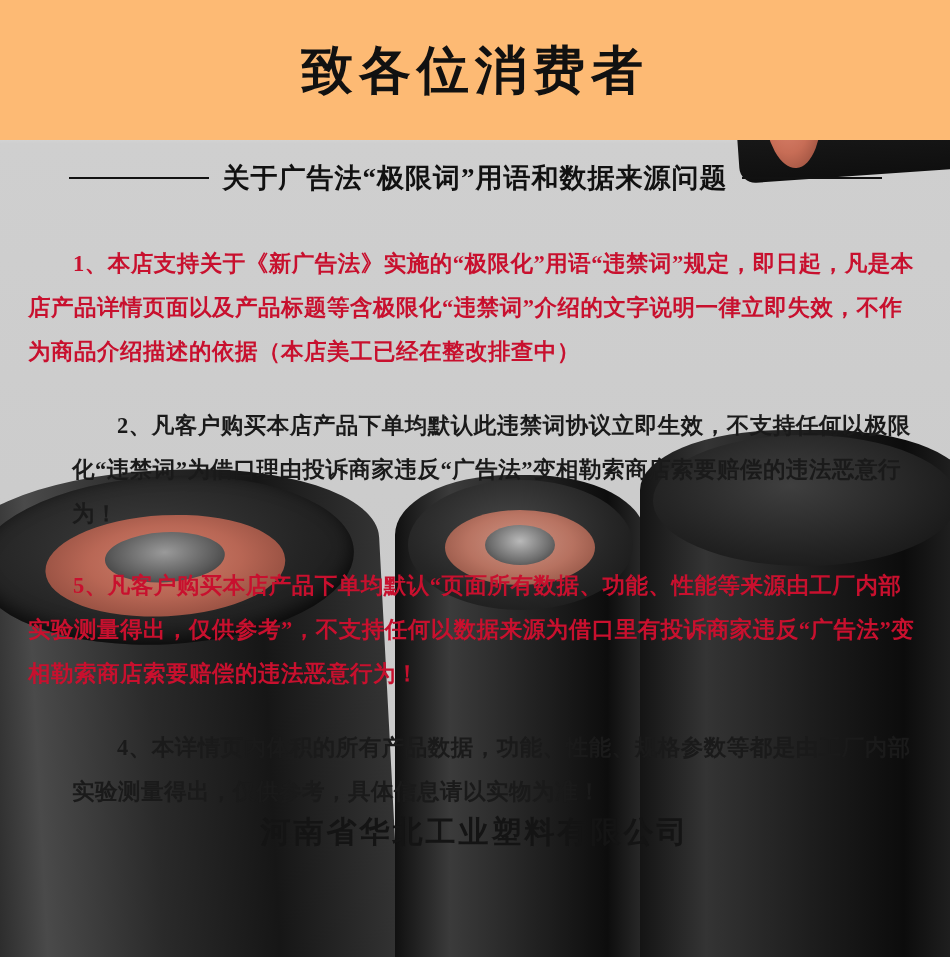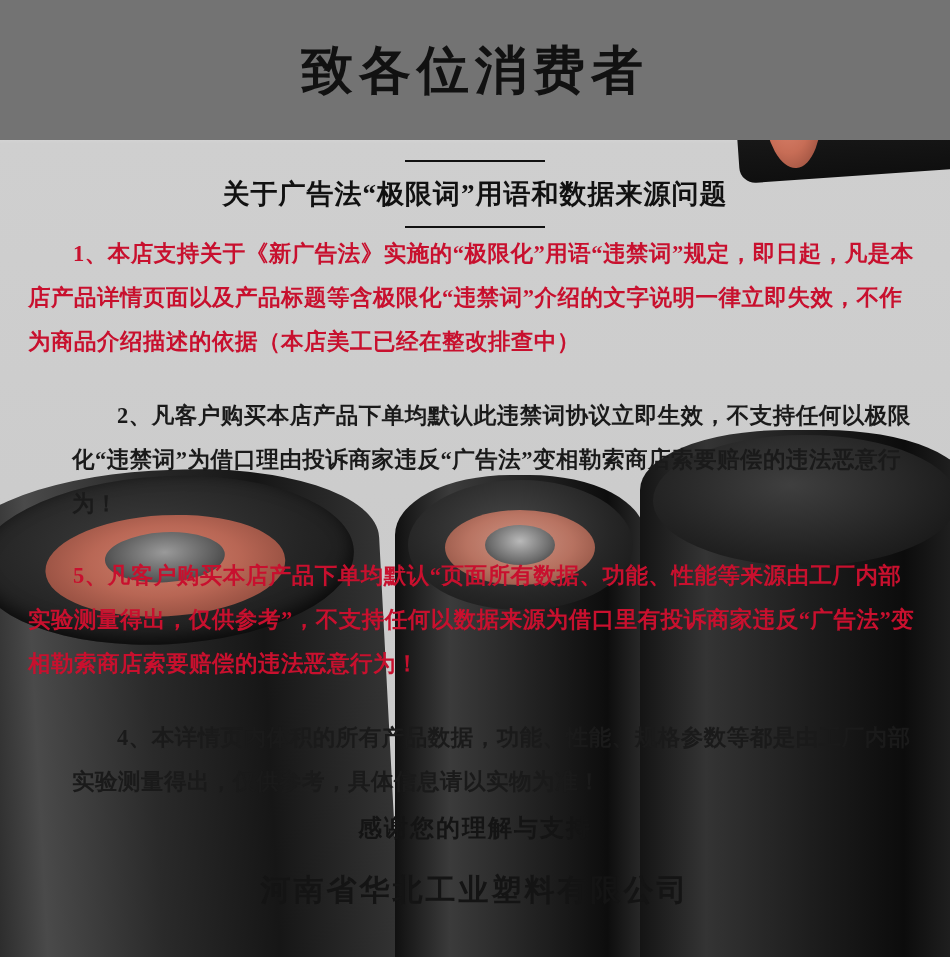--- a/index.html
+++ b/index.html
@@ -173,21 +173,21 @@
     pointer-events: none;
   }
 
   
   .header-band {
     position: absolute;
     left: 0;
     top: 0;
     width: 950px;
     height: 140px;
-    background: #737373;
+    background: #fdba74;
     z-index: 4;
   }
   .header-title {
     position: absolute;
     left: 0;
     top: 36px;
     width: 950px;
     text-align: center;
     font-size: 52px;
     font-weight: bold;
@@ -200,40 +200,39 @@
   .subtitle-row {
     position: absolute;
     left: 0;
     top: 160px;
     width: 950px;
     display: flex;
     align-items: center;
     justify-content: center;
     gap: 14px;
     z-index: 5;
-    flex-direction: column;
   }
   .rule {
     height: 2px;
     width: 140px;
     background: #111;
   }
   .subtitle-text {
     font-size: 27px;
     font-weight: bold;
     color: #111;
     letter-spacing: 1px;
     white-space: nowrap;
   }
 
   
   .content {
     position: absolute;
     left: 0;
-    top: 232px;
+    top: 242px;
     width: 950px;
     padding: 0 28px;
     box-sizing: border-box;
     z-index: 6;
   }
   .para {
     font-size: 22.5px;
     line-height: 44px;
     font-weight: bold;
     text-indent: 2em;
@@ -305,17 +304,16 @@
   </div>
 
   <div class="content">
     <p class="para red p1">1、本店支持关于《新广告法》实施的“极限化”用语“违禁词”规定，即日起，凡是本店产品详情页面以及产品标题等含极限化“违禁词”介绍的文字说明一律立即失效，不作为商品介绍描述的依据（本店美工已经在整改排查中）</p>
     <p class="para dark p2">2、凡客户购买本店产品下单均默认此违禁词协议立即生效，不支持任何以极限化“违禁词”为借口理由投诉商家违反“广告法”变相勒索商店索要赔偿的违法恶意行为！</p>
     <p class="para red p3">5、凡客户购买本店产品下单均默认“页面所有数据、功能、性能等来源由工厂内部实验测量得出，仅供参考”，不支持任何以数据来源为借口里有投诉商家违反“广告法”变相勒索商店索要赔偿的违法恶意行为！</p>
     <p class="para dark p4">4、本详情页内体积的所有产品数据，功能、性能、规格参数等都是由工厂内部实验测量得出，仅供参考，具体信息请以实物为准！</p>
   </div>
 
   <div class="closing">
-    <div class="closing-line">感谢您的理解与支持</div>
     <div class="company-line">河南省华北工业塑料有限公司</div>
   </div>
 
 </div>
 
 </body></html>

